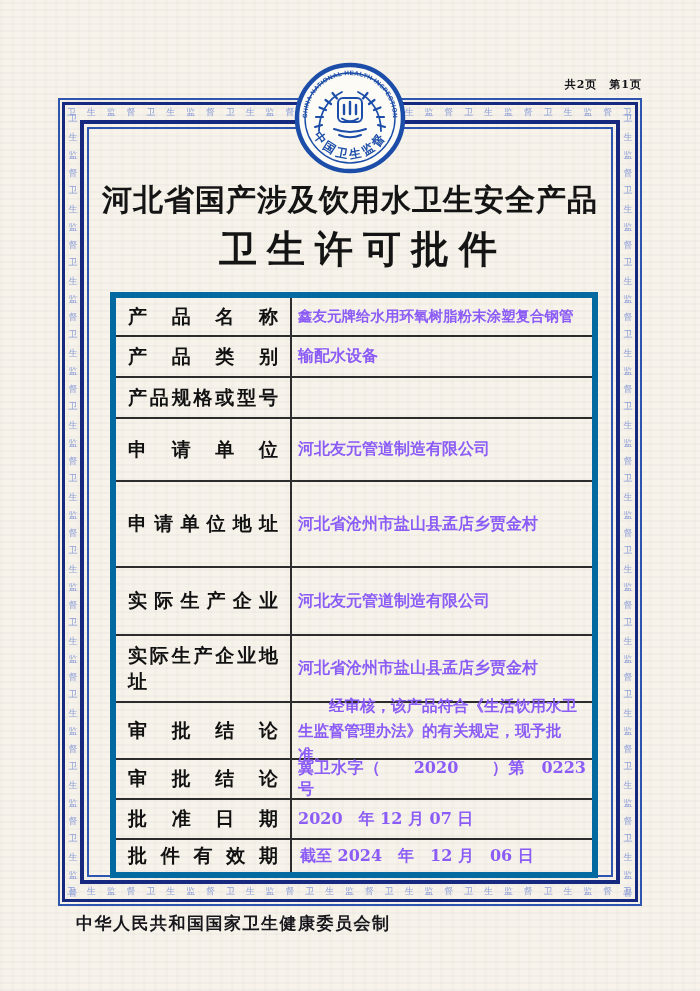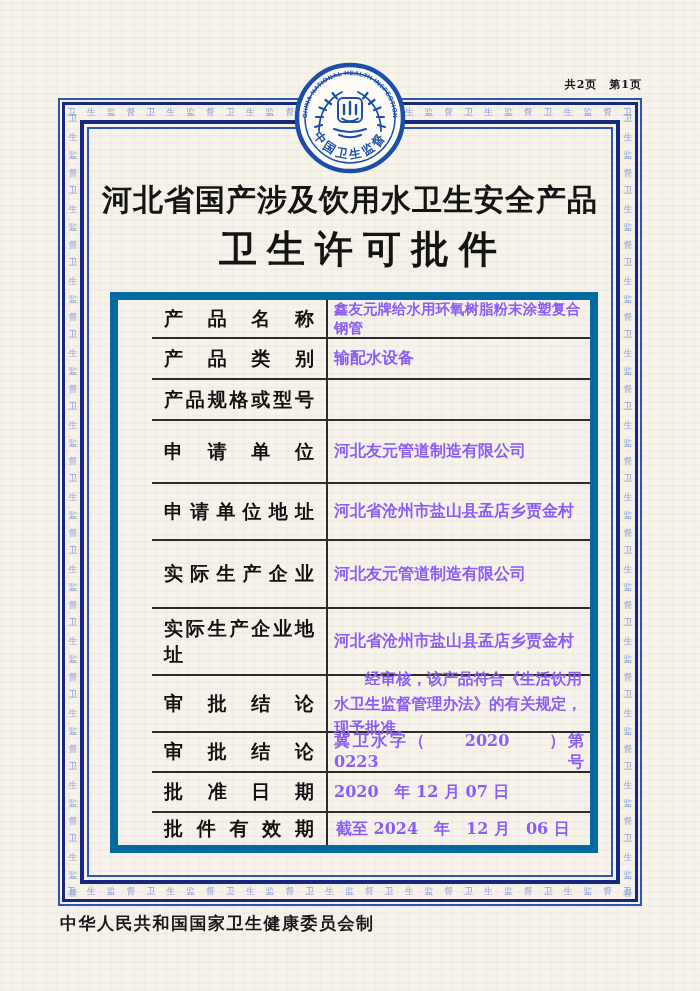--- a/index.html
+++ b/index.html
@@ -54,27 +54,27 @@
     font-size:30px; letter-spacing:1px;
   }
   .title-line2 {
     top:224px; font-family:"DejaVu Serif", serif; font-weight:bold;
     font-size:38px; letter-spacing:10px; text-indent:10px;margin-left:8px;
   }
 
   
   .cert-table {
     position:absolute; left:110px; top:292px; width:488px; z-index:3;
-    border:8px solid #0369a1; box-sizing:border-box;padding-left:34px;
+    border:6px solid #0369a1; box-sizing:border-box;
   }
   .trow { display:flex; box-sizing:border-box; border-bottom:2px solid #2c2c2c; }
   .trow:last-child { border-bottom:none; }
   .trow:nth-child(1){height:39px} .trow:nth-child(2){height:41px}
   .trow:nth-child(3){height:41px} .trow:nth-child(4){height:63px}
-  .trow:nth-child(5){height:57px} .trow:nth-child(6){height:68px}
+  .trow:nth-child(5){height:86px} .trow:nth-child(6){height:68px}
   .trow:nth-child(7){height:67px} .trow:nth-child(8){height:57px}
   .trow:nth-child(9){height:40px} .trow:nth-child(10){height:40px}
   .trow:nth-child(11){height:32px}
 
   .tlabel {
     width:176px; box-sizing:border-box; border-right:2px solid #2c2c2c;
     display:flex; align-items:center; padding:0 12px;
     font-weight:bold; font-size:19px; color:#111;
     font-family:"Liberation Sans", sans-serif;
   }
@@ -85,21 +85,21 @@
     font-family:"DejaVu Serif", serif; font-weight:bold; font-size:16px; color:#8b5cf6;
   }
   .trow:nth-child(1) .tvalue { font-size:14.5px; }
   .trow:nth-child(3) .tvalue { font-size:15.5px; }
   .trow:nth-child(8) .tvalue span { display:block; width:100%; text-indent:2em; line-height:1.55; font-size:15.5px; text-align:left; }
   .trow:nth-child(9) .tvalue span { display:block; width:100%; text-align:justify; text-align-last:justify; }
   .trow:nth-child(10) .tvalue { justify-content:flex-start; }
   .trow:nth-child(11) .tvalue { padding-left:8px; }
 
   .footer-text {
-    position:absolute; left:60px; top:912px; z-index:3;
+    position:absolute; left:76px; top:912px; z-index:3;
     font-weight:bold; font-size:17px; color:#17171c; letter-spacing:1.5px;
     font-family:"Liberation Sans", sans-serif;
   }
 </style>
 </head>
 <body>
 
 <div class="sheet">
 
   <div class="page-indicator">共2页　第1页</div>

